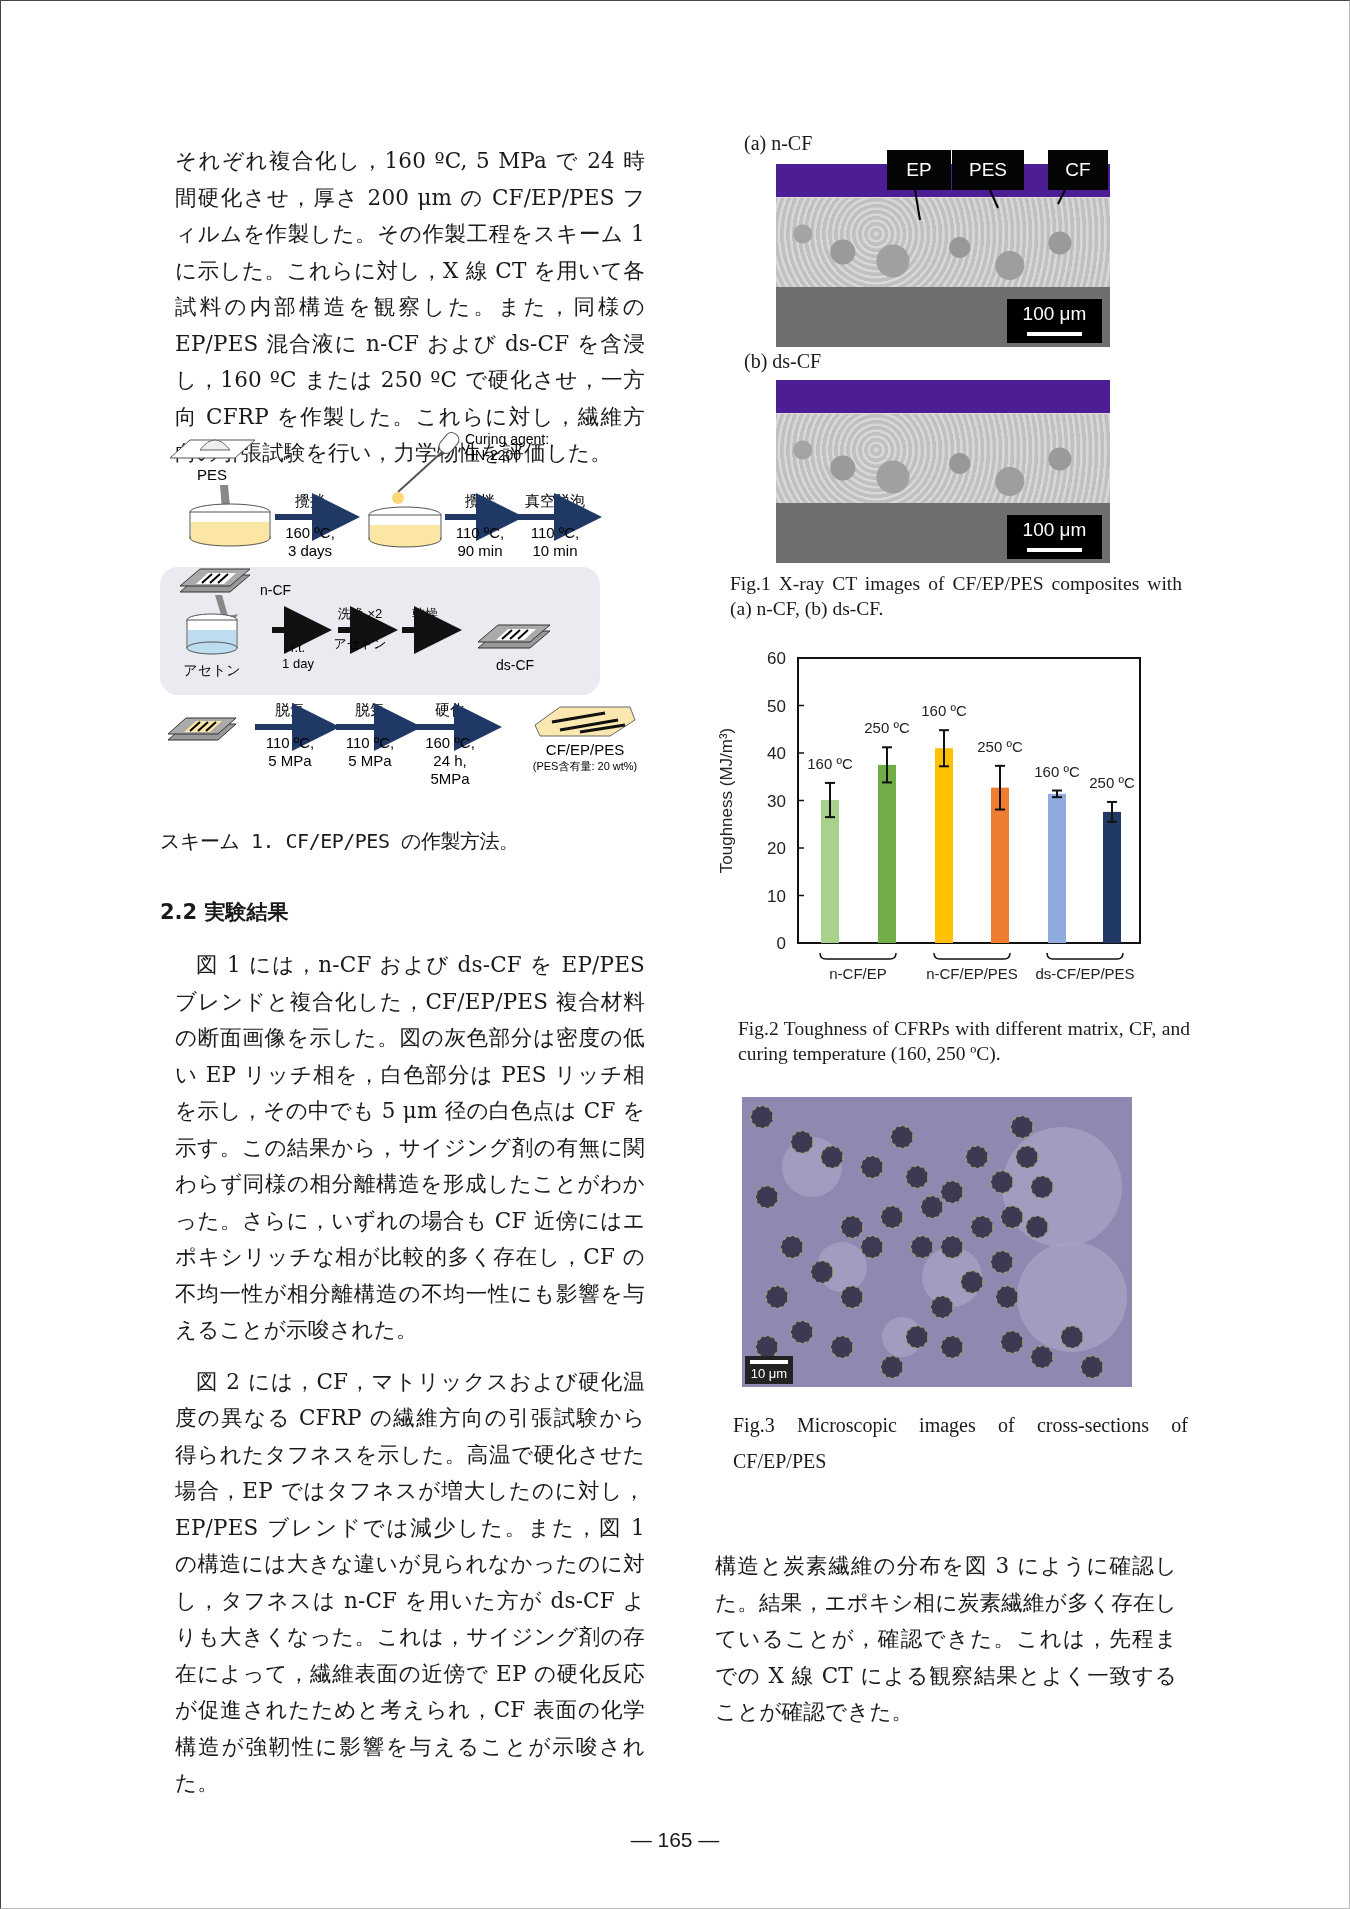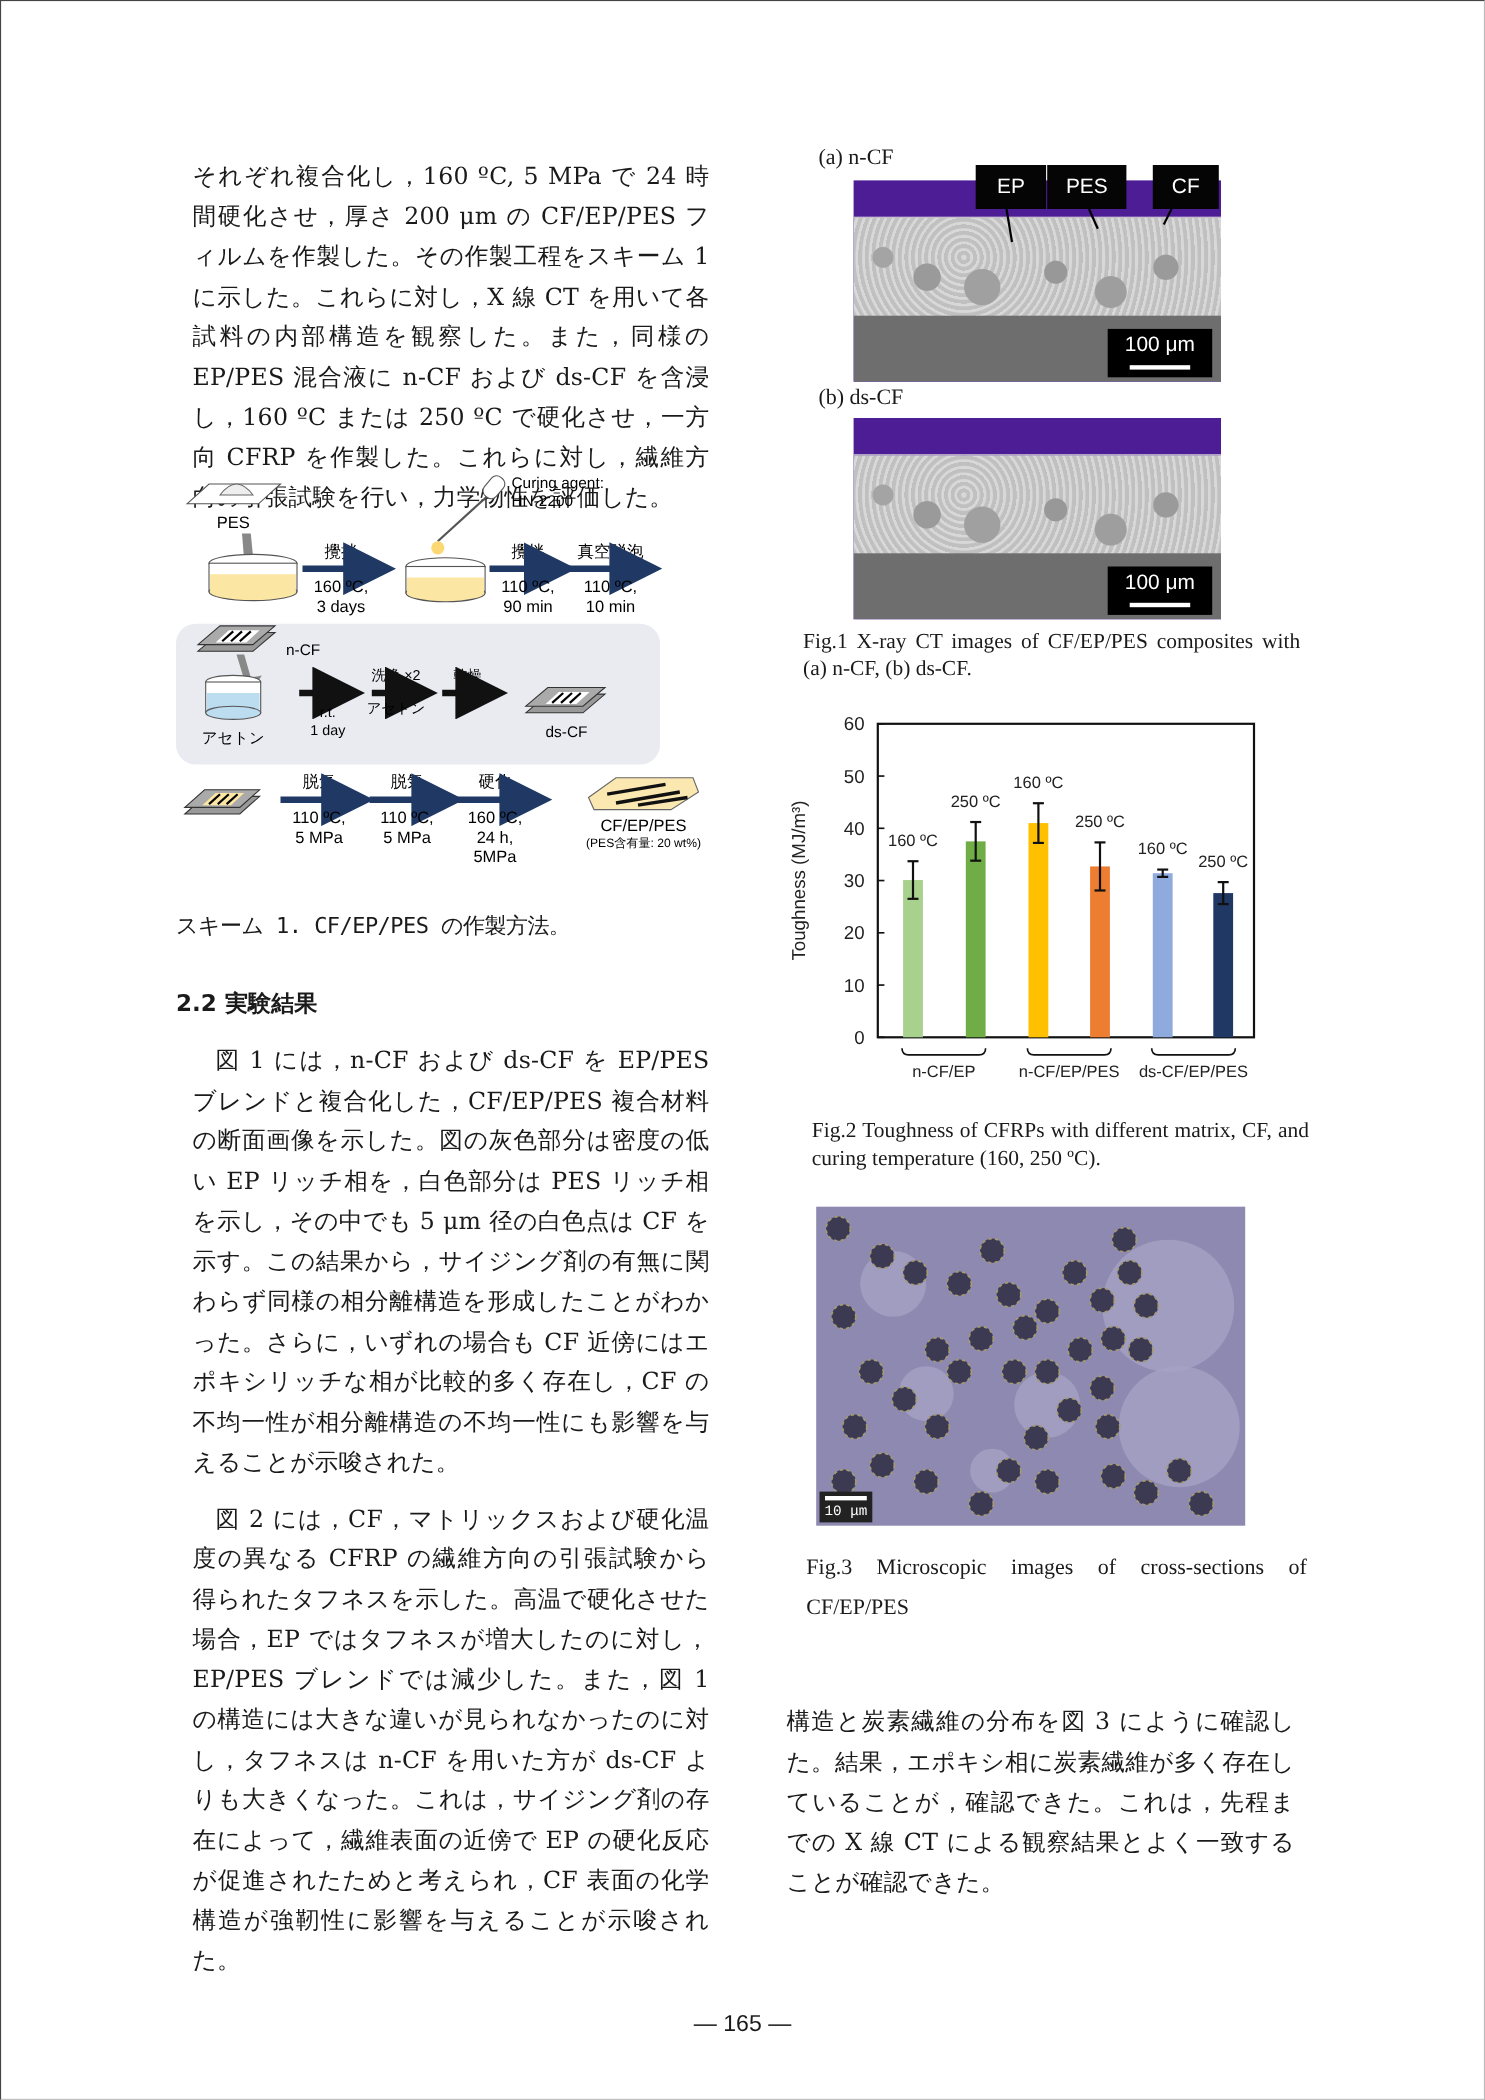--- a/index.html
+++ b/index.html
@@ -307,21 +307,21 @@
       <circle cx="350" cy="270" r="11" fill="#3c3a52" stroke="#a59a70" stroke-width="1.5" stroke-dasharray="3 3"></circle>
       <circle cx="110" cy="130" r="11" fill="#3c3a52" stroke="#a59a70" stroke-width="1.5" stroke-dasharray="3 3"></circle>
       <circle cx="130" cy="150" r="11" fill="#3c3a52" stroke="#a59a70" stroke-width="1.5" stroke-dasharray="3 3"></circle>
       <circle cx="60" cy="235" r="11" fill="#3c3a52" stroke="#a59a70" stroke-width="1.5" stroke-dasharray="3 3"></circle>
       <circle cx="100" cy="250" r="11" fill="#3c3a52" stroke="#a59a70" stroke-width="1.5" stroke-dasharray="3 3"></circle>
       <circle cx="150" cy="270" r="11" fill="#3c3a52" stroke="#a59a70" stroke-width="1.5" stroke-dasharray="3 3"></circle>
       <circle cx="280" cy="30" r="11" fill="#3c3a52" stroke="#a59a70" stroke-width="1.5" stroke-dasharray="3 3"></circle>
       <circle cx="300" cy="90" r="11" fill="#3c3a52" stroke="#a59a70" stroke-width="1.5" stroke-dasharray="3 3"></circle>
       <circle cx="180" cy="150" r="11" fill="#3c3a52" stroke="#a59a70" stroke-width="1.5" stroke-dasharray="3 3"></circle>
     </svg>
-  <div style="position:absolute; left:3px; bottom:3px; width:48px; height:28px; background:#222; color:#fff; font-family:Liberation Mono, monospace; font-size:13px; text-align:center; line-height:36px;">
+  <div style="position:absolute; left:3px; bottom:3px; width:48px; height:28px; background:#222; color:#fff; font-family:Liberation Sans, sans-serif; font-size:13px; text-align:center; line-height:36px;">
     <div style="position:absolute; left:5px; right:5px; top:4px; height:4px; background:#fff;"></div>
     <span>10 μm</span>
   </div>
 </div>
 
 <div class="caption" style="position:absolute; left:717px; top:1407px; width:455px; line-height:36px; font-size:20px;">Fig.3 Microscopic images of cross-sections of CF/EP/PES</div>
 
 <div class="col" style="left:700px; top:1533px; width:492px;">
   <p class="para">構造と炭素繊維の分布を図 3 にように確認した。結果，エポキシ相に炭素繊維が多く存在していることが，確認できた。これは，先程までの X 線 CT による観察結果とよく一致することが確認できた。</p>
 </div>

